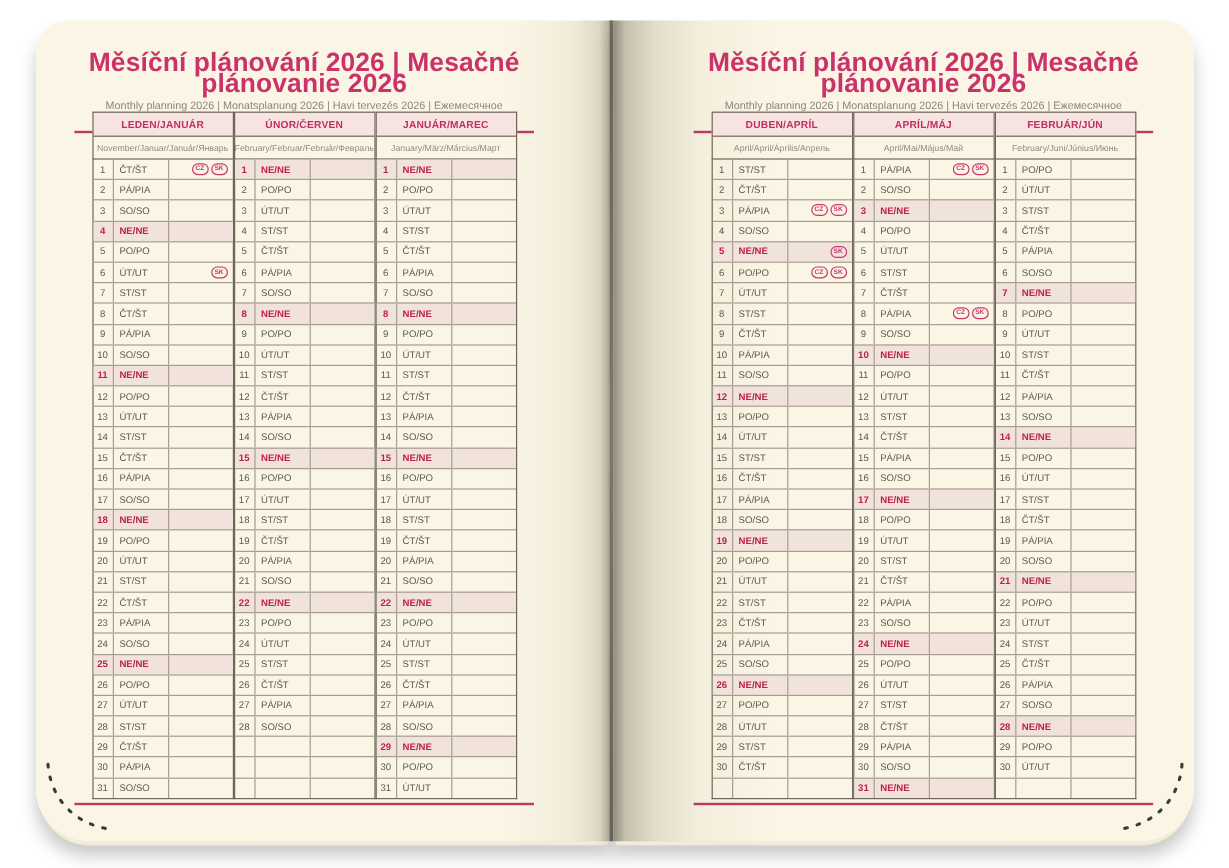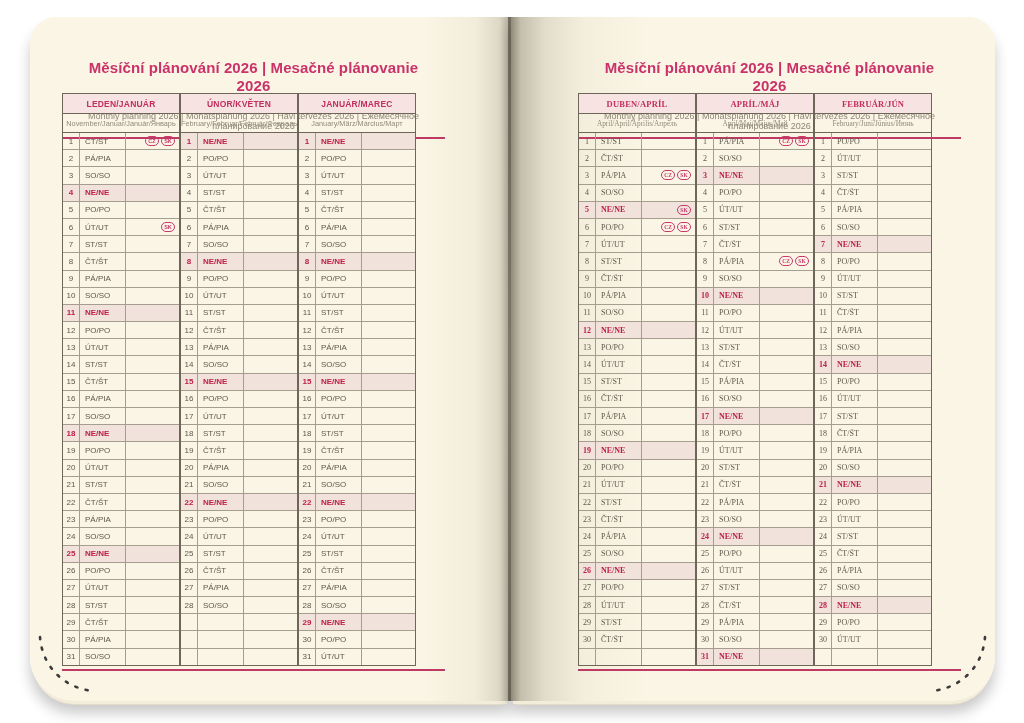--- a/index.html
+++ b/index.html
@@ -27,34 +27,34 @@
   }
   .spine {
     position:absolute; left:508px; top:17px; width:3px; height:684px;
     background:linear-gradient(180deg,#736d5f,#8a8475 50%,#736d5f);
   }
 
   
   .titleblock { position:absolute; top:26px; width:383px; text-align:center; }
   .page-left  .titleblock { left:32px; }
   .page-right .titleblock { left:67px; }
-  .title { margin:16px; font-size:15px; line-height:18px; font-weight:700; color:#c9336a; letter-spacing:.1px; }
+  .title { margin:0; font-size:22px; line-height:18px; font-weight:700; color:#c9336a; letter-spacing:.1px; }
   .subtitle { margin-top:4px; font-size:9px; line-height:10px; color:#8d8677; }
   .rule-top { margin-top:6px; height:2px; background:#bf3a63; }
   .rule-bottom { position:absolute; top:652px; width:383px; height:2px; background:#bf3a63; }
   .page-left  .rule-bottom { left:32px; }
   .page-right .rule-bottom { left:67px; }
 
   
   .columns {
     position:absolute; top:76px; width:383px; height:573px;
-    display:flex; justify-content:flex-start;
+    display:flex; justify-content:center;
   }
   .page-left  .columns { left:32px; }
-  .page-right .columns { left:67px;font-family:Liberation Serif, serif; }
+  .page-right .columns { left:67px; }
 
   .month { width:118px; height:573px; display:flex; flex-direction:column; box-sizing:border-box; }
   .m-head {
     height:21px; flex:0 0 21px; box-sizing:border-box;
     background:#f7e3e1; border:1px solid #6e6759;
     color:#c22f5e; font-weight:700; font-size:8.5px; letter-spacing:.2px;
     display:flex; align-items:center; justify-content:center;
   }
   .m-sub {
     height:19px; flex:0 0 19px; box-sizing:border-box;
@@ -263,21 +263,21 @@
               <div class="c-note"></div>
             </div>
             <div class="day-row">
               <div class="c-num">31</div>
               <div class="c-dow">SO/SO</div>
               <div class="c-note"></div>
             </div>
           </div>
         </div>
         <div class="month">
-          <div class="m-head">ÚNOR/KVĚTEN</div>
+          <div class="m-head">ÚNOR/ČERVEN</div>
           <div class="m-sub">February/Februar/Február/Февраль</div>
           <div class="m-rows">
             <div class="day-row sun">
               <div class="c-num">1</div>
               <div class="c-dow">NE/NE</div>
               <div class="c-note"></div>
             </div>
             <div class="day-row">
               <div class="c-num">2</div>
               <div class="c-dow">PO/PO</div>

